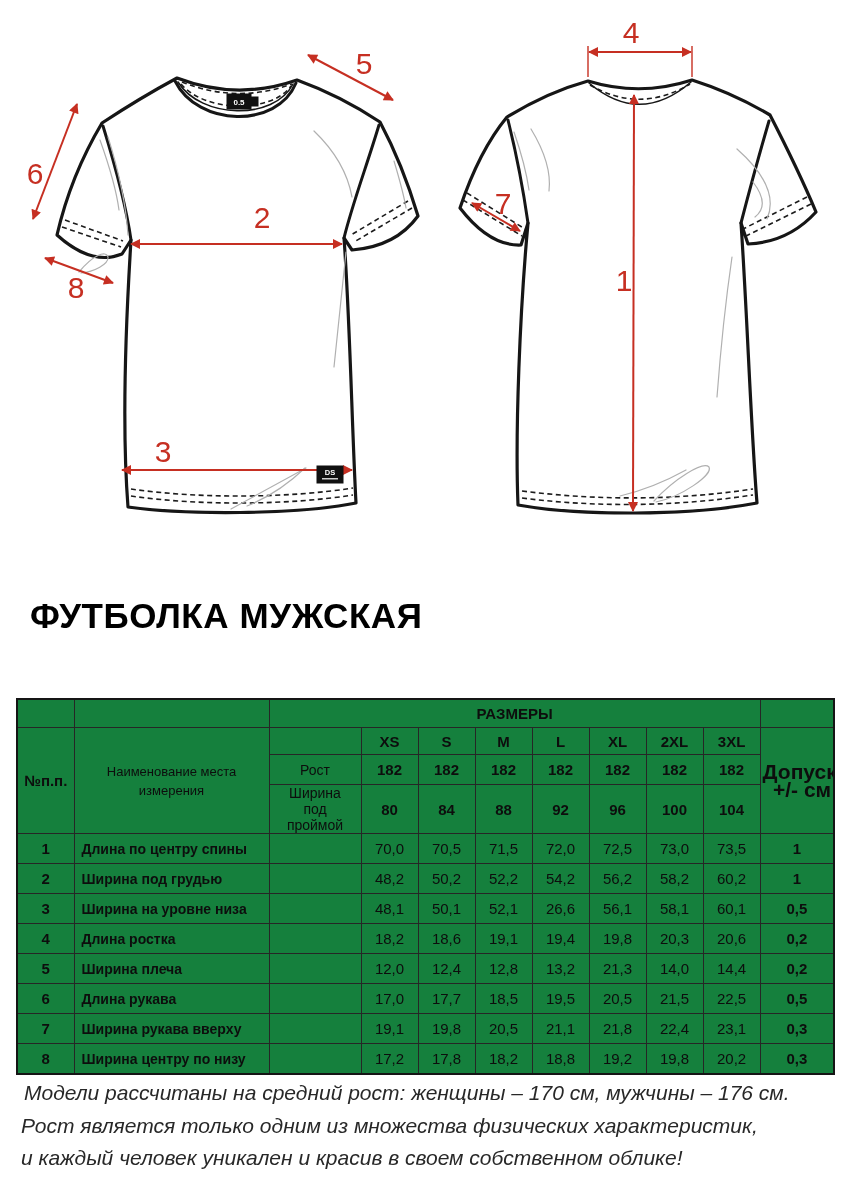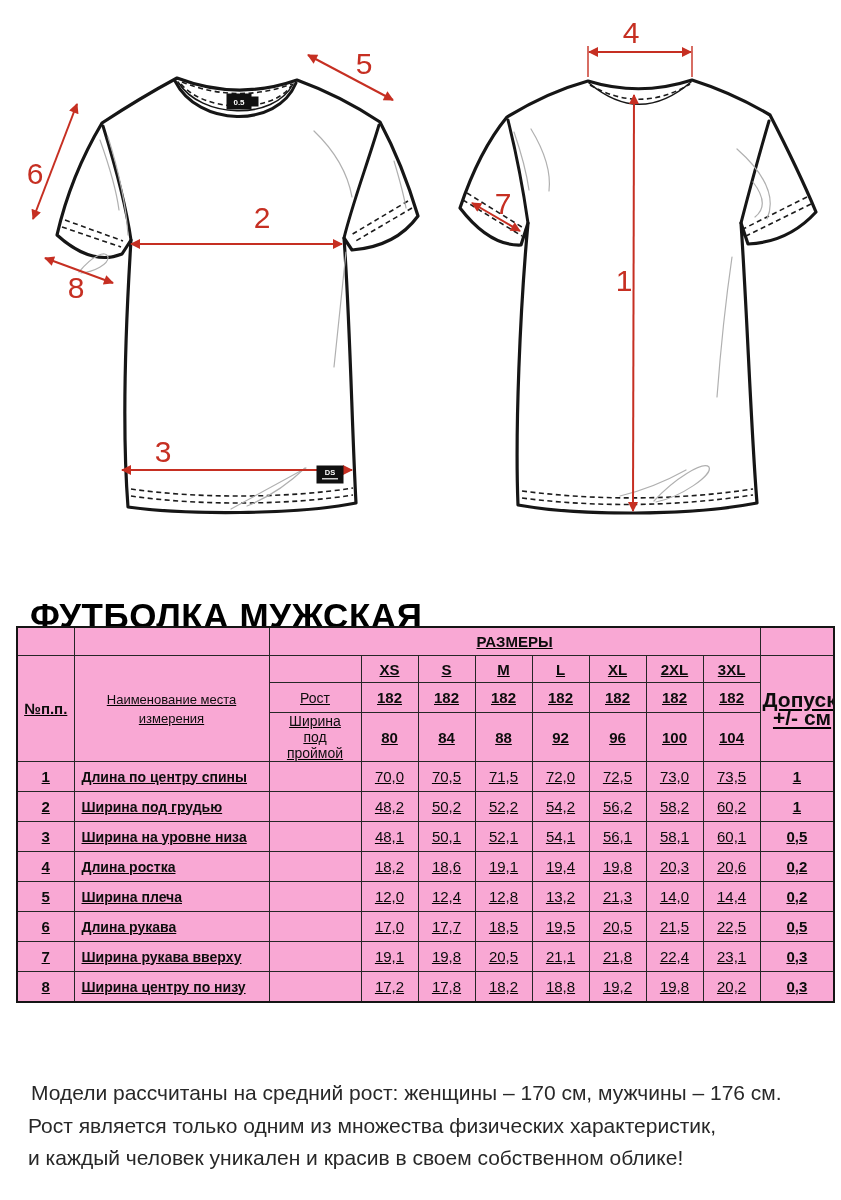--- a/index.html
+++ b/index.html
@@ -9,33 +9,33 @@
   .seam{fill:none;stroke:#161616;stroke-width:3;stroke-linecap:round;}
   .seam-thin{fill:none;stroke:#161616;stroke-width:1.6;stroke-linecap:round;}
   .stitch{fill:none;stroke:#1c1c1c;stroke-width:1.6;stroke-dasharray:5 3.5;stroke-linecap:butt;}
   .crease{fill:none;stroke:#b0b0b0;stroke-width:1.2;stroke-linecap:round;}
   .dim{fill:none;stroke:#c62f22;stroke-width:2;}
   .tick{fill:none;stroke:#c62f22;stroke-width:1.4;}
   .dimnum{fill:#c62f22;font-size:30px;font-family:"Liberation Sans",sans-serif;}
   .tag{fill:#101010;stroke:#101010;}
   .tagtxt{fill:#ffffff;font-weight:bold;font-family:"Liberation Sans",sans-serif;}
   .page-title{position:absolute;left:30px;top:596px;font-size:35px;font-weight:bold;letter-spacing:.6px;color:#000000;white-space:nowrap;}
-  table.sizes{position:absolute;left:16px;top:626px;width:817px;border-collapse:collapse;table-layout:fixed;border:2px solid #151515;background:#f9a8d4;text-decoration:underline;}
+  table.sizes{position:absolute;left:16px;top:698px;width:817px;border-collapse:collapse;table-layout:fixed;border:2px solid #151515;background:#15803d;}
   .sizes td{border:1px solid #262626;text-align:center;vertical-align:middle;font-size:15px;color:#0d0d0d;padding:0 2px;overflow:hidden;}
   .sizes tr.h1 td{height:27px}
   .sizes tr.h2 td{height:26px}
   .sizes tr.h3 td{height:29px}
   .sizes tr.h4 td{height:38px}
   .sizes tr.dr td{height:29px}
   .sizes td.b{font-weight:bold;}
   .sizes td.name{text-align:left;padding-left:7px;font-weight:bold;font-size:14px;margin-left:20px;}
   .sizes td.sub{font-size:14px;line-height:16px;padding:0 14px;}
   .sizes td.nameh{font-size:13px;line-height:19px;}
   .sizes td.tolh{font-weight:bold;font-size:21px;line-height:18px;text-align:right;}
-  .footer{position:absolute;left:28px;top:1077px;font-size:21px;line-height:32.5px;color:#282828;white-space:nowrap;}
+  .footer{position:absolute;left:21px;top:1077px;font-size:21px;line-height:32.5px;color:#282828;white-space:nowrap;font-style:italic;}
   .footer .l1{margin-left:3px;}
 </style>
 </head>
 <body>
 
 <svg class="diagram" width="841" height="565" viewBox="0 0 841 565">
   <defs>
     <marker id="ahe" viewBox="0 0 10 10" refX="9" refY="5" markerWidth="7" markerHeight="5" orient="auto">
       <path d="M0,0 L10,5 L0,10 z" fill="#c62f22"></path>
     </marker>
@@ -213,21 +213,21 @@
     <td>60,2</td>
     <td class="b">1</td>
   </tr>
   <tr class="dr">
     <td class="b">3</td>
     <td class="name">Ширина на уровне низа</td>
     <td></td>
     <td>48,1</td>
     <td>50,1</td>
     <td>52,1</td>
-    <td>54,1</td>
+    <td>26,6</td>
     <td>56,1</td>
     <td>58,1</td>
     <td>60,1</td>
     <td class="b">0,5</td>
   </tr>
   <tr class="dr">
     <td class="b">4</td>
     <td class="name">Длина ростка</td>
     <td></td>
     <td>18,2</td>

